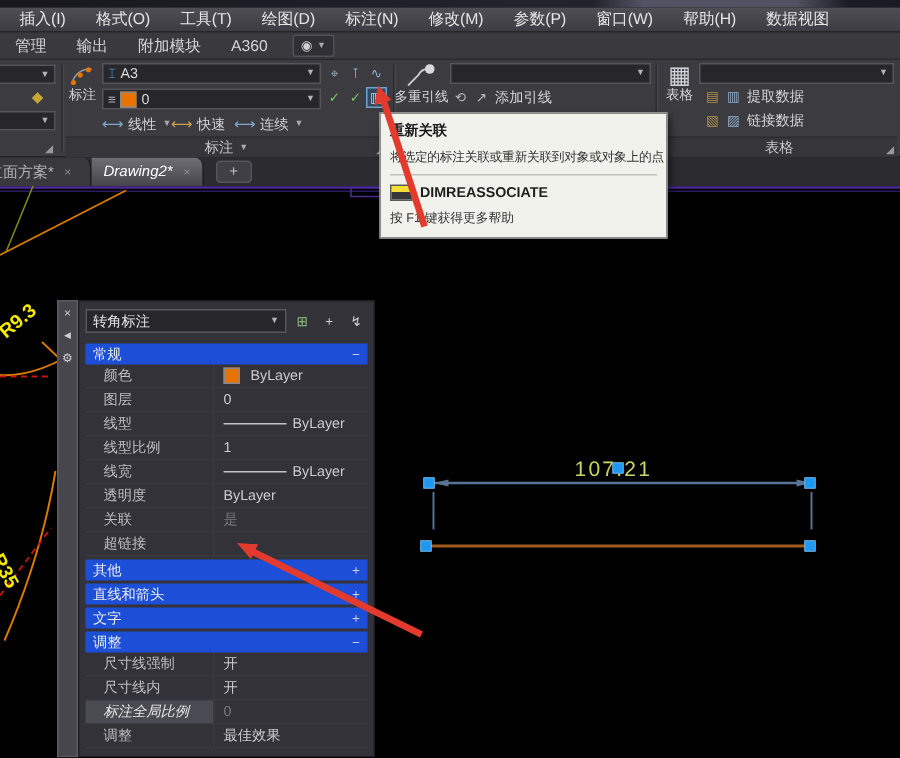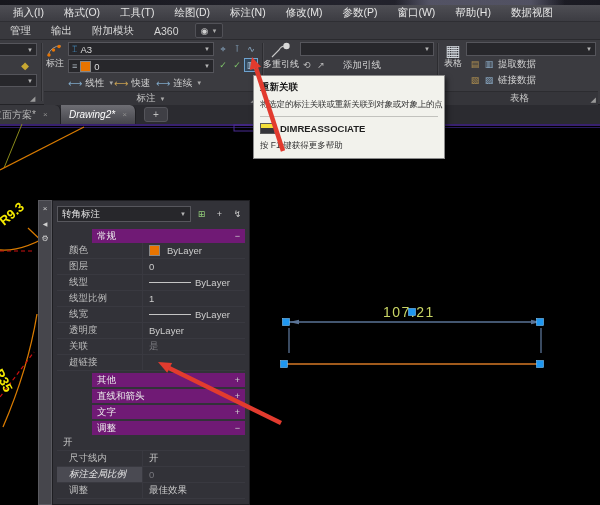--- a/index.html
+++ b/index.html
@@ -58,22 +58,22 @@
              box-sizing:border-box;display:flex;flex-direction:column;align-items:center;padding-top:3px;gap:7px;
              color:#cfcfcf;font-size:8px;z-index:20;}
   .palette{position:absolute;left:52px;top:200px;width:198px;height:305px;background:#323238;border:1px solid #1e1e22;
            box-sizing:border-box;padding:4px 4px 0 4px;z-index:20;display:flex;flex-direction:column;overflow:hidden;}
   .pal-head{display:flex;align-items:center;gap:3px;height:18px;margin-bottom:4px;}
   .pal-combo{flex:1;height:16px;background:#27272b;border:1px solid #57575d;display:flex;align-items:center;
              font-size:9.5px;color:#e6e6e6;padding:0 4px;box-sizing:border-box;}
   .pal-combo .arr{margin-left:auto;font-size:6px;color:#b5b5b5;}
   .pal-tool{width:15px;height:15px;display:flex;align-items:center;justify-content:center;font-size:9px;color:#cfcfcf;}
   .pal-tool.g{color:#8fc878;}
-  .psec{height:14px;background:#701a75;color:#ececec;font-size:9.5px;display:flex;align-items:center;
-        padding:0 5px;margin-top:2px;flex:0 0 auto;margin-left:35px;}
+  .psec{height:14px;background:#1d4ed8;color:#ececec;font-size:9.5px;display:flex;align-items:center;
+        padding:0 5px;margin-top:2px;flex:0 0 auto;}
   .psec .pm{margin-left:auto;font-size:9px;color:#d0d0d0;}
   .prow{height:15px;display:flex;align-items:stretch;font-size:9.5px;border-bottom:1px solid #393940;flex:0 0 auto;}
   .plabel{width:86px;padding-left:12px;color:#bfbfbf;border-right:1px solid #393940;display:flex;align-items:center;box-sizing:border-box;}
   .plabel.focus{background:#4a4a52;color:#e8e8e8;font-style:italic;}
   .pval{flex:1;padding-left:6px;color:#cdcdcd;display:flex;align-items:center;gap:4px;overflow:hidden;white-space:nowrap;}
   .pval.muted,.muted{color:#78787e;}
   .lineglyph{display:inline-block;width:42px;border-top:1px solid #c4c4c4;}
   
   .tooltip{position:absolute;left:253px;top:75px;width:192px;background:#f2f2ec;border:1px solid #8b8b8b;
            box-shadow:2px 3px 5px rgba(0,0,0,.55);padding:5px 6px 6px 6px;box-sizing:border-box;z-index:40;}
@@ -202,21 +202,21 @@
     </div>
     <div class="combo" style="left:300px;top:2px;width:134px;">
       <span class="arr">▼</span>
     </div>
     <div class="iconbtn" style="left:300px;top:18px;color:#b8b8b8;">
         <span>⟲</span>
       </div>
     <div class="iconbtn" style="left:314px;top:18px;color:#b8b8b8;">
         <span>↗</span>
       </div>
-    <div class="smallbtn" style="left:330px;top:18px;margin-left:13px;">
+    <div class="smallbtn" style="left:330px;top:18px;">
       <span>添加引线</span>
     </div>
 
     <div class="vdiv" style="left:437px;"></div>
 
     <div class="bigbtn" style="left:441px;top:3px;width:24px;">
       <span style="font-size:16px;line-height:15px;color:#cfd4da;">▦</span>
       <span>表格</span>
     </div>
     <div class="combo" style="left:466px;top:2px;width:130px;">
@@ -374,20 +374,21 @@
     </div>
     <div class="psec">
       <span>文字</span>
       <span class="pm">+</span>
     </div>
     <div class="psec">
       <span>调整</span>
       <span class="pm">−</span>
     </div>
     <div class="prow">
+      <span class="plabel">尺寸线强制</span>
       <span class="pval">开</span>
     </div>
     <div class="prow">
       <span class="plabel">尺寸线内</span>
       <span class="pval">开</span>
     </div>
     <div class="prow">
       <span class="plabel focus">标注全局比例</span>
       <span class="pval muted">0</span>
     </div>

